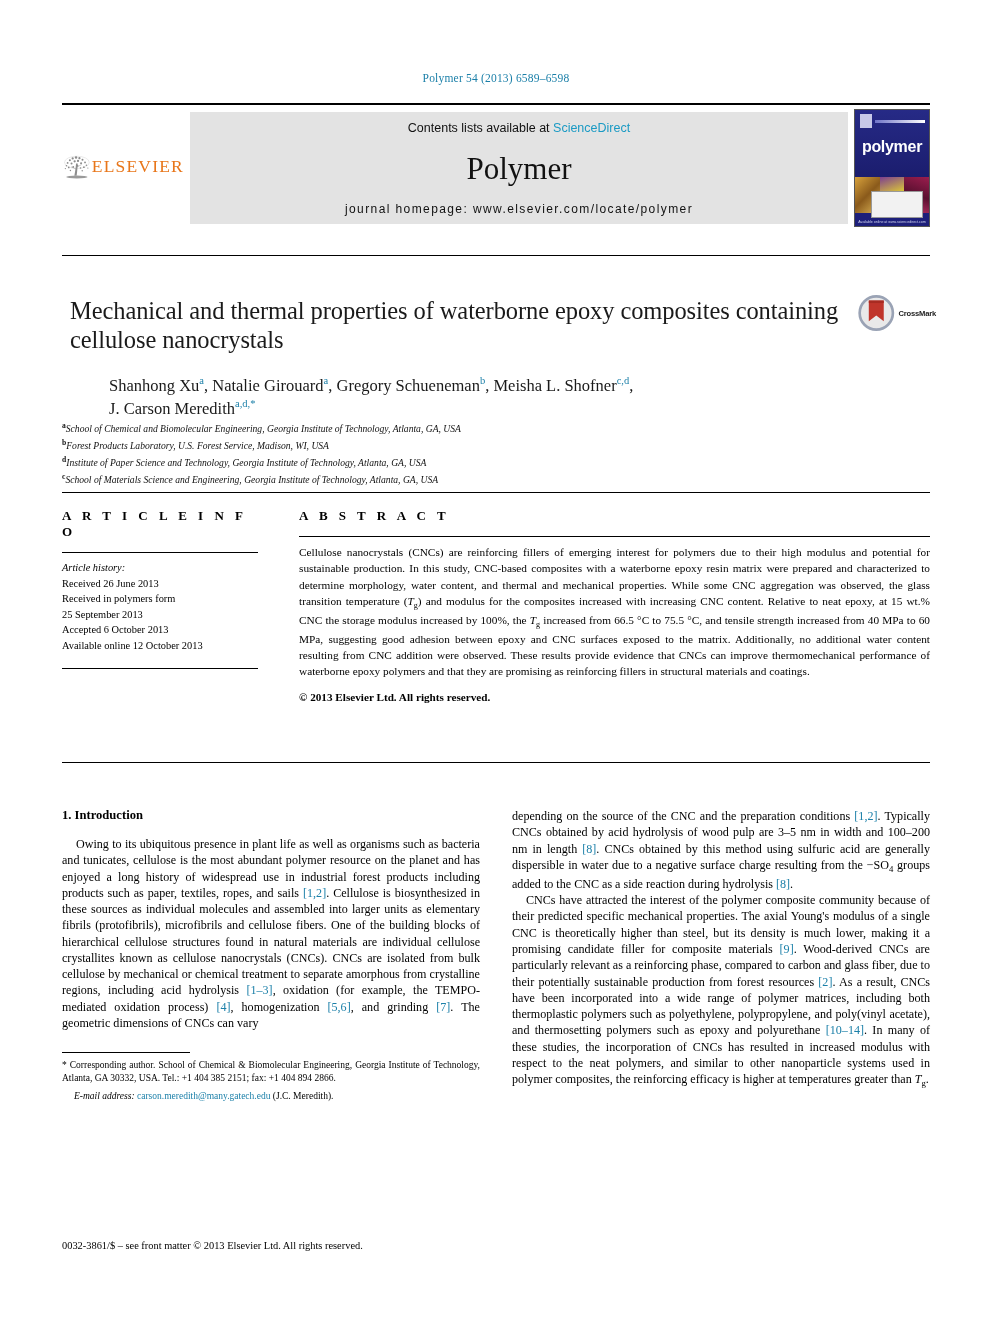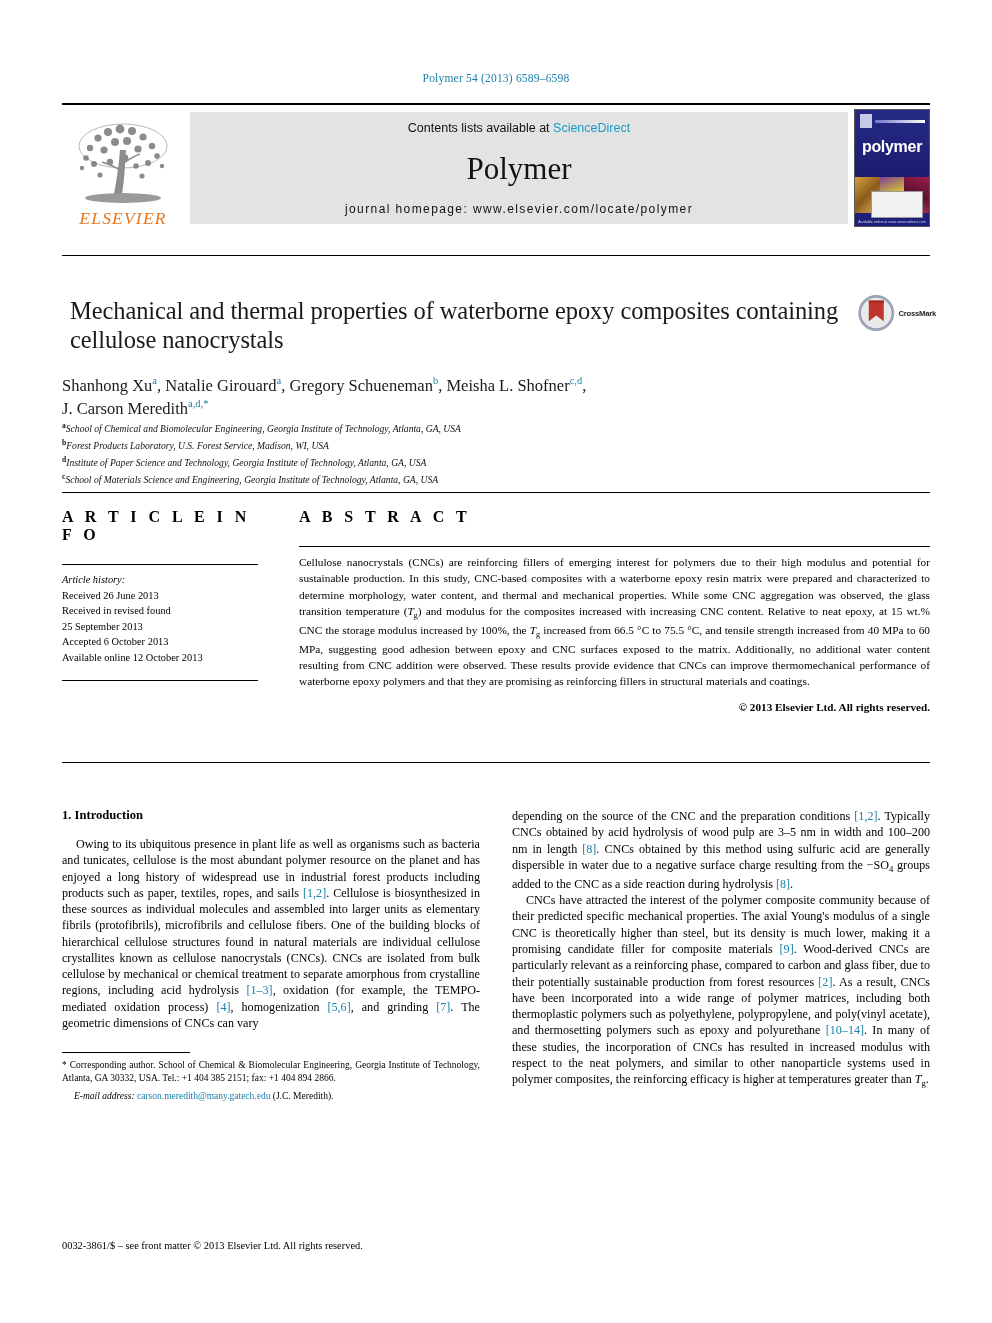--- a/index.html
+++ b/index.html
@@ -45,25 +45,24 @@
     display: flex;
     align-items: stretch;
     height: 122px;
     padding-top: 4px;
     box-sizing: border-box;
   }
   .elsevier-logo {
     width: 122px;
     flex: 0 0 122px;
     display: flex;
-    flex-direction: column;
+    flex-direction: row;
     align-items: center;
     justify-content: flex-end;
     padding-bottom: 0px;
-    font-style: italic;
   }
   .tree-svg { display:block; }
   .elsevier-word {
     font-family: "Liberation Serif", serif;
     font-size: 17.5px;
     letter-spacing: 1.2px;
     color: #e8761a;
     line-height: 1;
     margin-top: -2px;
   }
@@ -169,20 +168,21 @@
     font-weight: normal;
     color: #1a1a1a;
     letter-spacing: -0.1px;
   }
   .authors {
     margin-top: 19px;
     font-family: "Liberation Serif", serif;
     font-size: 16.5px;
     line-height: 1.38;
     color: #1a1a1a;
+    margin-left: 47px;
   }
   .authors sup { color: #1a7fa8; font-size: 10.5px; }
   .affils {
     font-family: "Liberation Serif", serif;
     font-style: italic;
     font-size: 9.6px;
     line-height: 1.52;
     color: #111;
   }
   .affils sup { font-style: normal; font-weight: bold; font-size: 7.6px; }
@@ -205,41 +205,40 @@
   }
   .info-col {
     position:absolute; top: 508px; left: 62px; width: 196px;
   }
   .abs-col {
     position:absolute; top: 508px; left: 299px; width: 631px;
   }
   .sec-head {
     font-family: "Liberation Serif", serif;
     font-weight: bold;
-    font-size: 16px;
+    font-size: 13px;
     letter-spacing: 4.0px;
-    margin: 0 0 20px 0;
+    margin: 0 0 12px 0;
   }
   .thin-rule { border-top: 1.4px solid #000; margin-bottom: 7px; }
   .info-body {
     font-family: "Liberation Serif", serif;
     font-size: 10.4px;
     line-height: 1.50;
   }
   .info-body .ital { font-style: italic; }
   .info-gap { height: 14px; }
   .abs-text {
     font-family: "Liberation Serif", serif;
     font-size: 11.3px;
     line-height: 1.44;
     text-align: justify;
   }
   .abs-copyright {
     margin-top: 11px;
-    text-align: right;
     font-family: "Liberation Serif", serif;
     font-size: 11.2px;
     font-weight: bold;
   }
   .info-rule-bottom {
     position:absolute; top: 762px; left: 62px; width: 868px;
     border-top: 1px solid #000;
   }
 
   
@@ -394,21 +393,21 @@
   </div>
 
   <div class="info-rule-top"></div>
 
   <div class="info-col">
     <div class="sec-head">A R T I C L E   I N F O</div>
     <div class="thin-rule"></div>
     <div class="info-body">
       <div class="ital">Article history:</div>
       <div>Received 26 June 2013</div>
-      <div>Received in revised found</div>
+      <div>Received in polymers form</div>
       <div>25 September 2013</div>
       <div>Accepted 6 October 2013</div>
       <div>Available online 12 October 2013</div>
     </div>
     <div class="info-gap"></div>
     <div class="thin-rule"></div>
   </div>
 
   <div class="abs-col">
     <div class="sec-head">A B S T R A C T</div>

